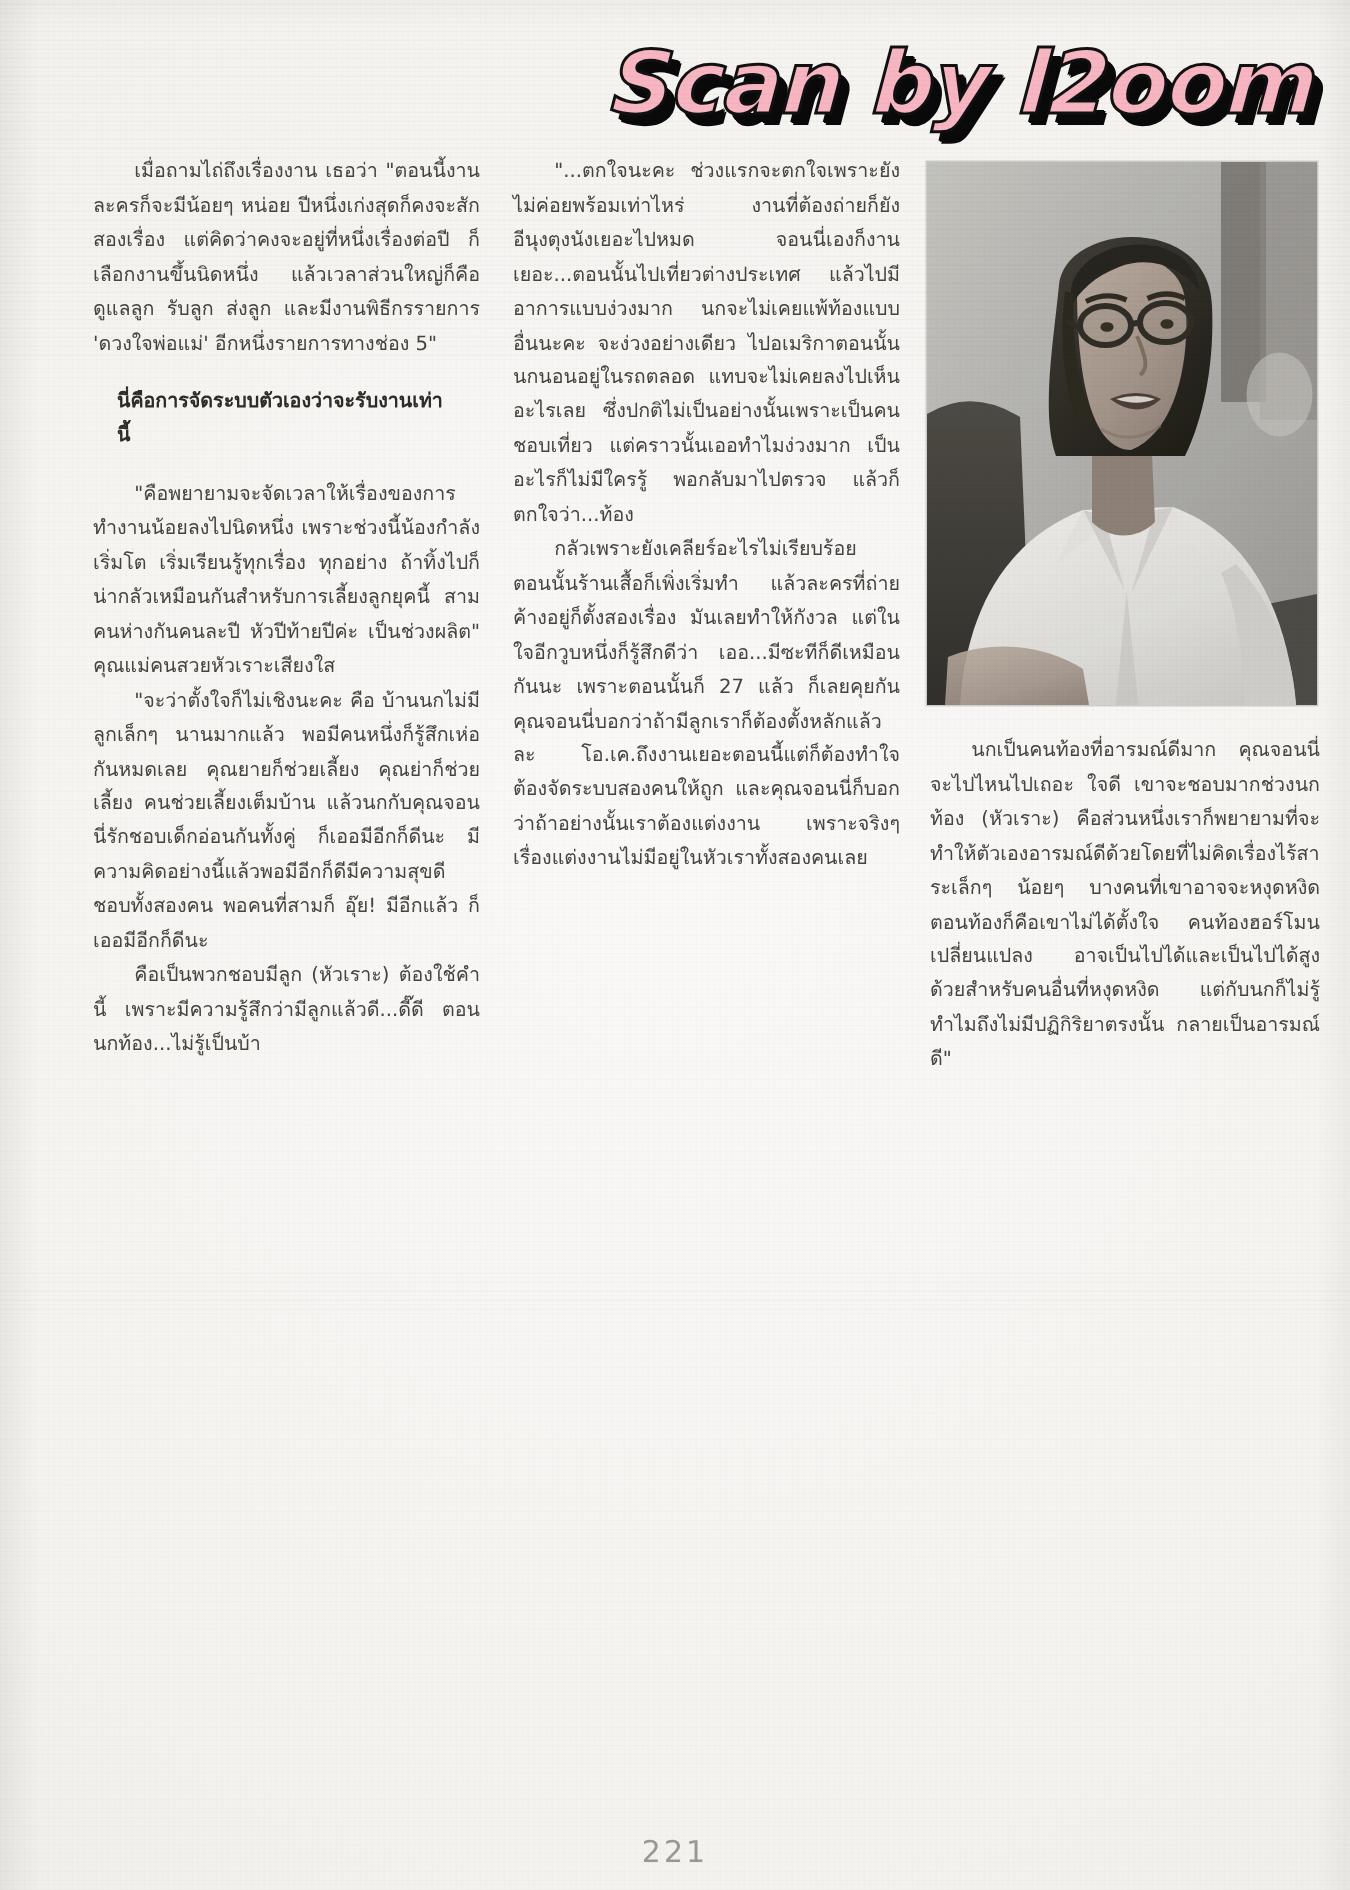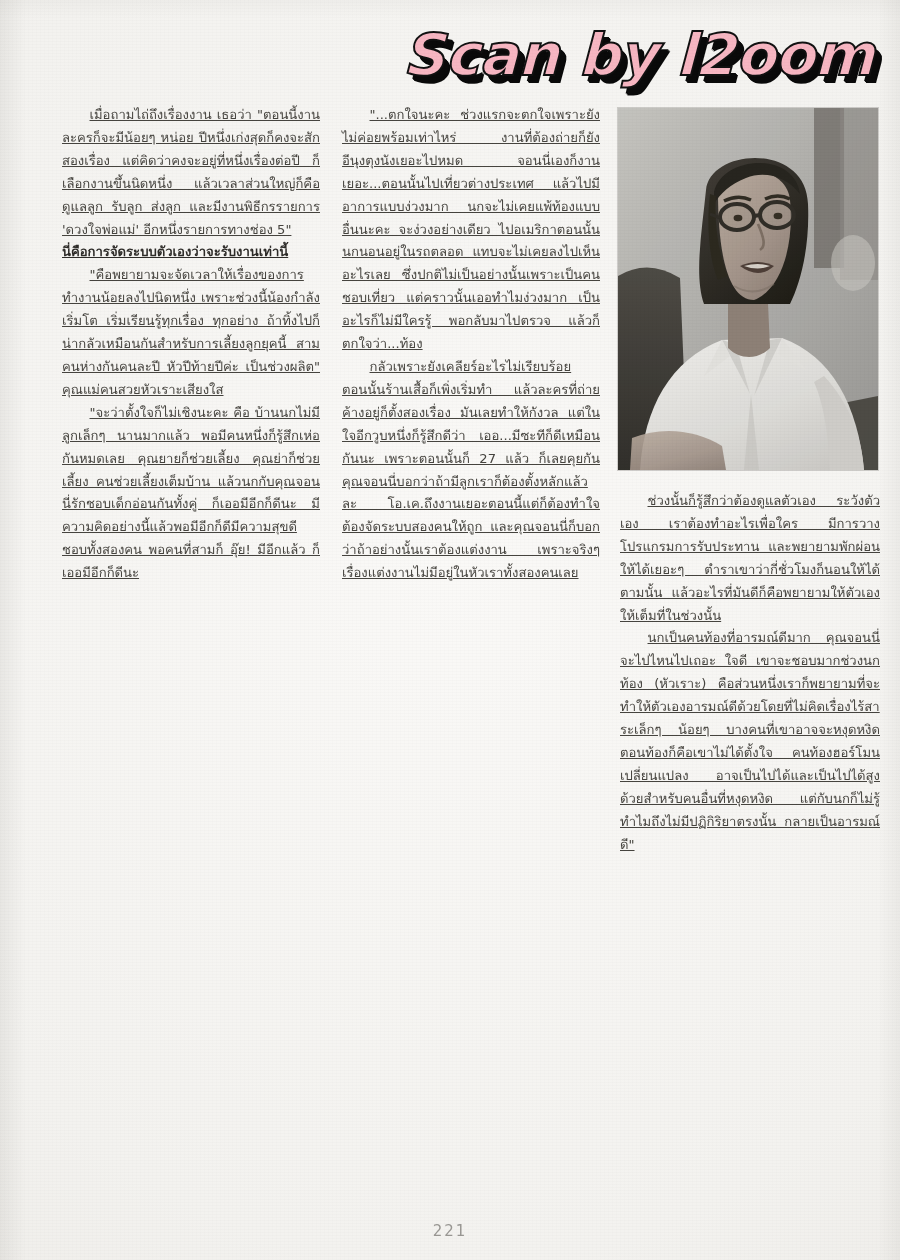--- a/index.html
+++ b/index.html
@@ -75,29 +75,28 @@
   }
   .col-1 { left: 0; }
   .col-2 { left: 280px; }
   .col-3 { left: 558px; width: 260px; }
 
   .col-3 { padding-top: 386px; }
 
   p {
     margin: 0;
     text-indent: 2.1em;
-    text-decoration: underline;
   }
   p.noindent { text-indent: 0; }
 
   .bold-q {
     font-weight: 700;
     color: #2e2c29;
     text-indent: 0;
-    margin: 0;
+    margin: 16px;
   }
 
   
   .photo-wrap {
     position: absolute;
     left: 618px;
     top: 108px;
     width: 260px;
     height: 362px;
     overflow: hidden;
@@ -107,21 +106,21 @@
   .photo-svg { display: block; width: 100%; height: 100%; }
 
   
   .page-number {
     position: absolute;
     left: 0;
     right: 0;
     top: 1222px;
     text-align: center;
     font-family: "DejaVu Sans", sans-serif;
-    font-size: 15px;
+    font-size: 20px;
     letter-spacing: 2px;
     color: #9a9894;
   }
 
   
   .grain {
     position: absolute;
     inset: 0;
     pointer-events: none;
     opacity: 0.05;
@@ -222,29 +221,29 @@
   </svg>
 </div>
 
 <div class="columns">
 
   <div class="col col-1" style="color: rgb(70, 68, 63);">
     <p>เมื่อถามไถ่ถึงเรื่องงาน เธอว่า "ตอนนี้งานละครก็จะมีน้อยๆ หน่อย ปีหนึ่งเก่งสุดก็คงจะสักสองเรื่อง แต่คิดว่าคงจะอยู่ที่หนึ่งเรื่องต่อปี ก็เลือกงานขึ้นนิดหนึ่ง แล้วเวลาส่วนใหญ่ก็คือดูแลลูก รับลูก ส่งลูก และมีงานพิธีกรรายการ 'ดวงใจพ่อแม่' อีกหนึ่งรายการทางช่อง 5"</p>
     <p class="bold-q">นี่คือการจัดระบบตัวเองว่าจะรับงานเท่านี้</p>
     <p>"คือพยายามจะจัดเวลาให้เรื่องของการทำงานน้อยลงไปนิดหนึ่ง เพราะช่วงนี้น้องกำลังเริ่มโต เริ่มเรียนรู้ทุกเรื่อง ทุกอย่าง ถ้าทิ้งไปก็น่ากลัวเหมือนกันสำหรับการเลี้ยงลูกยุคนี้ สามคนห่างกันคนละปี หัวปีท้ายปีค่ะ เป็นช่วงผลิต" คุณแม่คนสวยหัวเราะเสียงใส</p>
     <p>"จะว่าตั้งใจก็ไม่เชิงนะคะ คือ บ้านนกไม่มีลูกเล็กๆ นานมากแล้ว พอมีคนหนึ่งก็รู้สึกเห่อกันหมดเลย คุณยายก็ช่วยเลี้ยง คุณย่าก็ช่วยเลี้ยง คนช่วยเลี้ยงเต็มบ้าน แล้วนกกับคุณจอนนี่รักชอบเด็กอ่อนกันทั้งคู่ ก็เออมีอีกก็ดีนะ มีความคิดอย่างนี้แล้วพอมีอีกก็ดีมีความสุขดี ชอบทั้งสองคน พอคนที่สามก็ อุ๊ย! มีอีกแล้ว ก็เออมีอีกก็ดีนะ</p>
+    <p>คือเป็นพวกชอบมีลูก (หัวเราะ) ต้องใช้คำนี้ เพราะมีความรู้สึกว่ามีลูกแล้วดี...ดี๊ดี ตอนนกท้อง...ไม่รู้เป็นบ้า</p>
   </div>
 
   <div class="col col-2" style="color: rgb(70, 68, 63);">
     <p>"...ตกใจนะคะ ช่วงแรกจะตกใจเพราะยังไม่ค่อยพร้อมเท่าไหร่ งานที่ต้องถ่ายก็ยังอีนุงตุงนังเยอะไปหมด จอนนี่เองก็งานเยอะ...ตอนนั้นไปเที่ยวต่างประเทศ แล้วไปมีอาการแบบง่วงมาก นกจะไม่เคยแพ้ท้องแบบอื่นนะคะ จะง่วงอย่างเดียว ไปอเมริกาตอนนั้นนกนอนอยู่ในรถตลอด แทบจะไม่เคยลงไปเห็นอะไรเลย ซึ่งปกติไม่เป็นอย่างนั้นเพราะเป็นคนชอบเที่ยว แต่คราวนั้นเออทำไมง่วงมาก เป็นอะไรก็ไม่มีใครรู้ พอกลับมาไปตรวจ แล้วก็ตกใจว่า...ท้อง</p>
     <p>กลัวเพราะยังเคลียร์อะไรไม่เรียบร้อย ตอนนั้นร้านเสื้อก็เพิ่งเริ่มทำ แล้วละครที่ถ่ายค้างอยู่ก็ตั้งสองเรื่อง มันเลยทำให้กังวล แต่ในใจอีกวูบหนึ่งก็รู้สึกดีว่า เออ...มีซะทีก็ดีเหมือนกันนะ เพราะตอนนั้นก็ 27 แล้ว ก็เลยคุยกัน คุณจอนนี่บอกว่าถ้ามีลูกเราก็ต้องตั้งหลักแล้วละ โอ.เค.ถึงงานเยอะตอนนี้แต่ก็ต้องทำใจ ต้องจัดระบบสองคนให้ถูก และคุณจอนนี่ก็บอกว่าถ้าอย่างนั้นเราต้องแต่งงาน เพราะจริงๆ เรื่องแต่งงานไม่มีอยู่ในหัวเราทั้งสองคนเลย</p>
   </div>
 
   <div class="col col-3" style="color: rgb(70, 68, 63);">
-    <p>ช่วงนั้นก็รู้สึกว่าต้องดูแลตัวเอง ระวังตัวเอง เราต้องทำอะไรเพื่อใคร มีการวางโปรแกรมการรับประทาน และพยายามพักผ่อนให้ได้เยอะๆ ตำราเขาว่ากี่ชั่วโมงก็นอนให้ได้ตามนั้น แล้วอะไรที่มันดีก็คือพยายามให้ตัวเองให้เต็มที่ในช่วงนั้น</p>
     <p>นกเป็นคนท้องที่อารมณ์ดีมาก คุณจอนนี่จะไปไหนไปเถอะ ใจดี เขาจะชอบมากช่วงนกท้อง (หัวเราะ) คือส่วนหนึ่งเราก็พยายามที่จะทำให้ตัวเองอารมณ์ดีด้วยโดยที่ไม่คิดเรื่องไร้สาระเล็กๆ น้อยๆ บางคนที่เขาอาจจะหงุดหงิดตอนท้องก็คือเขาไม่ได้ตั้งใจ คนท้องฮอร์โมนเปลี่ยนแปลง อาจเป็นไปได้และเป็นไปได้สูงด้วยสำหรับคนอื่นที่หงุดหงิด แต่กับนกก็ไม่รู้ทำไมถึงไม่มีปฏิกิริยาตรงนั้น กลายเป็นอารมณ์ดี"</p>
   </div>
 
 </div>
 
 <div class="page-number">221</div>
 
 <div class="grain"></div>
 
 </body></html>

